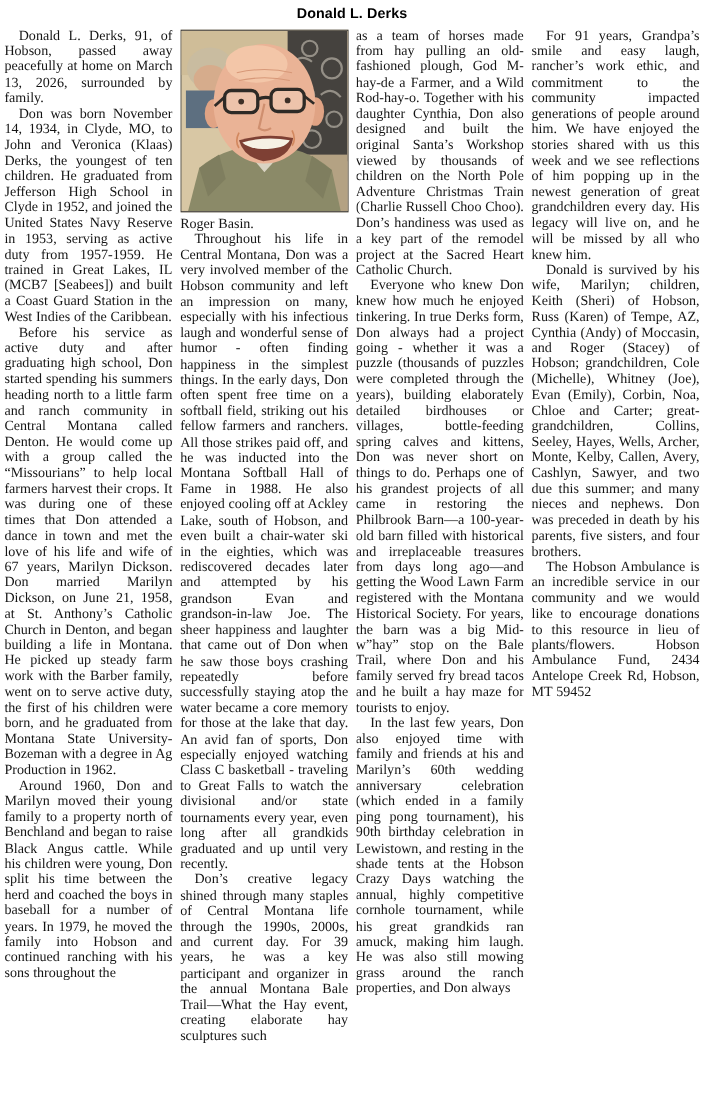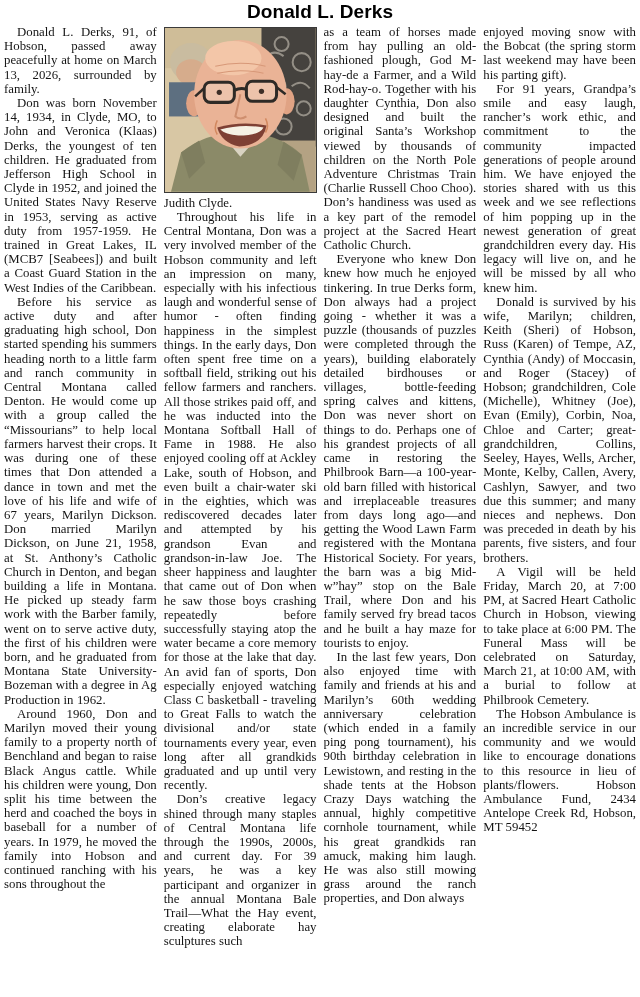--- a/index.html
+++ b/index.html
@@ -11,21 +11,21 @@
     background: #ffffff;
     padding: 2px 4px 0 4px;
     overflow: hidden;
     font-family: "Liberation Serif", serif;
     color: #141414;
   }
   h1.title {
     margin: 1px 0 4px 0;
     font-family: "Liberation Sans", sans-serif;
     font-weight: 700;
-    font-size: 19px;
+    font-size: 13px;
     line-height: 18px;
     text-align: center;
     color: #000000;
     letter-spacing: 0.1px;
   }
   .cols {
     display: flex;
     gap: 7px;
     height: 970px;
     overflow: hidden;
@@ -119,30 +119,28 @@
 
           <path d="M75 66 Q72 80 70 88 Q75 92 81 88" fill="none" stroke="#cf8f6f" stroke-width="2"></path>
 
           <path d="M52 92 Q48 100 52 106" fill="none" stroke="#d2885f" stroke-width="1.5"></path>
           <path d="M100 90 Q104 98 100 104" fill="none" stroke="#d2885f" stroke-width="1.5"></path>
 
           <path d="M52 99 Q76 92 101 97 Q98 116 74 118 Q56 114 52 99 Z" fill="#7e4034"></path>
           <path d="M55 101 Q76 95 98 99 Q94 107 73 107 Q60 106 55 101 Z" fill="#f6f1e4"></path>
         </svg>
       </figure>
-    <p class="para no-indent">Judith Clyde.</p>
+    <p class="para no-indent">Roger Basin.</p>
         <p class="para">Throughout his life in Central Montana, Don was a very involved member of the Hobson community and left an impression on many, especially with his infectious laugh and wonderful sense of humor - often finding happiness in the simplest things. In the early days, Don often spent free time on a softball field, striking out his fellow farmers and ranchers.  All those strikes paid off, and he was inducted into the Montana Softball Hall of Fame in 1988.  He also enjoyed cooling off at Ackley Lake, south of Hobson, and even built a chair-water ski in the eighties, which was rediscovered decades later and attempted by his grandson Evan and grandson-in-law Joe.  The sheer happiness and laughter that came out of Don when he saw those boys crashing repeatedly before successfully staying atop the water became a core memory for those at the lake that day.  An avid fan of sports, Don especially enjoyed watching Class C basketball - traveling to Great Falls to watch the divisional and/or state tournaments every year, even long after all grandkids graduated and up until very recently.</p>
         <p class="para">Don’s creative legacy shined through many staples of Central Montana life through the 1990s, 2000s, and current day.  For 39 years, he was a key participant and organizer in the annual Montana Bale Trail—What the Hay event, creating elaborate hay sculptures such</p>
       </div>
     <div class="col">
         <p class="para no-indent">as a team of horses made from hay pulling an old-fashioned plough, God M-hay-de a Farmer, and a Wild Rod-hay-o.  Together with his daughter Cynthia, Don also designed and built the original Santa’s Workshop viewed by thousands of children on the North Pole Adventure Christmas Train (Charlie Russell Choo Choo).  Don’s handiness was used as a key part of the remodel project at the Sacred Heart Catholic Church.</p>
         <p class="para">Everyone who knew Don knew how much he enjoyed tinkering.  In true Derks form, Don always had a project going - whether it was a puzzle (thousands of puzzles were completed through the years), building elaborately detailed birdhouses or villages, bottle-feeding spring calves and kittens, Don was never short on things to do. Perhaps one of his grandest projects of all came in restoring the Philbrook Barn—a 100-year-old barn filled with historical and irreplaceable treasures from days long ago—and getting the Wood Lawn Farm registered with the Montana Historical Society.  For years, the barn was a big Mid-w”hay” stop on the Bale Trail, where Don and his family served fry bread tacos and he built a hay maze for tourists to enjoy.</p>
         <p class="para">In the last few years, Don also enjoyed time with family and friends at his and Marilyn’s 60th wedding anniversary celebration (which ended in a family ping pong tournament), his 90th birthday celebration in Lewistown, and resting in the shade tents at the Hobson Crazy Days watching the annual, highly competitive cornhole tournament, while his great grandkids ran amuck, making him laugh. He was also still mowing grass around the ranch properties, and Don always</p>
       </div>
     <div class="col">
-        <p class="para no-indent">enjoyed moving snow with the Bobcat (the spring storm last weekend may have been his parting gift).</p>
         <p class="para">For 91 years, Grandpa’s smile and easy laugh, rancher’s work ethic, and commitment to the community impacted generations of people around him.  We have enjoyed the stories shared with us this week and we see reflections of him popping up in the newest generation of great grandchildren every day.  His legacy will live on, and he will be missed by all who knew him.</p>
         <p class="para">Donald is survived by his wife, Marilyn; children, Keith (Sheri) of Hobson, Russ (Karen) of Tempe, AZ, Cynthia (Andy) of Moccasin, and Roger (Stacey) of Hobson; grandchildren, Cole (Michelle), Whitney (Joe), Evan (Emily), Corbin, Noa, Chloe and Carter; great-grandchildren, Collins, Seeley, Hayes, Wells, Archer, Monte, Kelby, Callen, Avery, Cashlyn, Sawyer, and two due this summer; and many nieces and nephews.  Don was preceded in death by his parents, five sisters, and four brothers.</p>
-        <p class="para">A Vigil will be held Friday, March 20, at 7:00 PM, at Sacred Heart Catholic Church in Hobson, viewing to take place at 6:00 PM. The Funeral Mass will be celebrated on Saturday, March 21, at 10:00 AM, with a burial to follow at Philbrook Cemetery.</p>
         <p class="para">The Hobson Ambulance is an incredible service in our community and we would like to encourage donations to this resource in lieu of plants/flowers.  Hobson Ambulance Fund, 2434 Antelope Creek Rd, Hobson, MT 59452</p>
       </div>
   </div>
 </div>
 
 </body></html>

